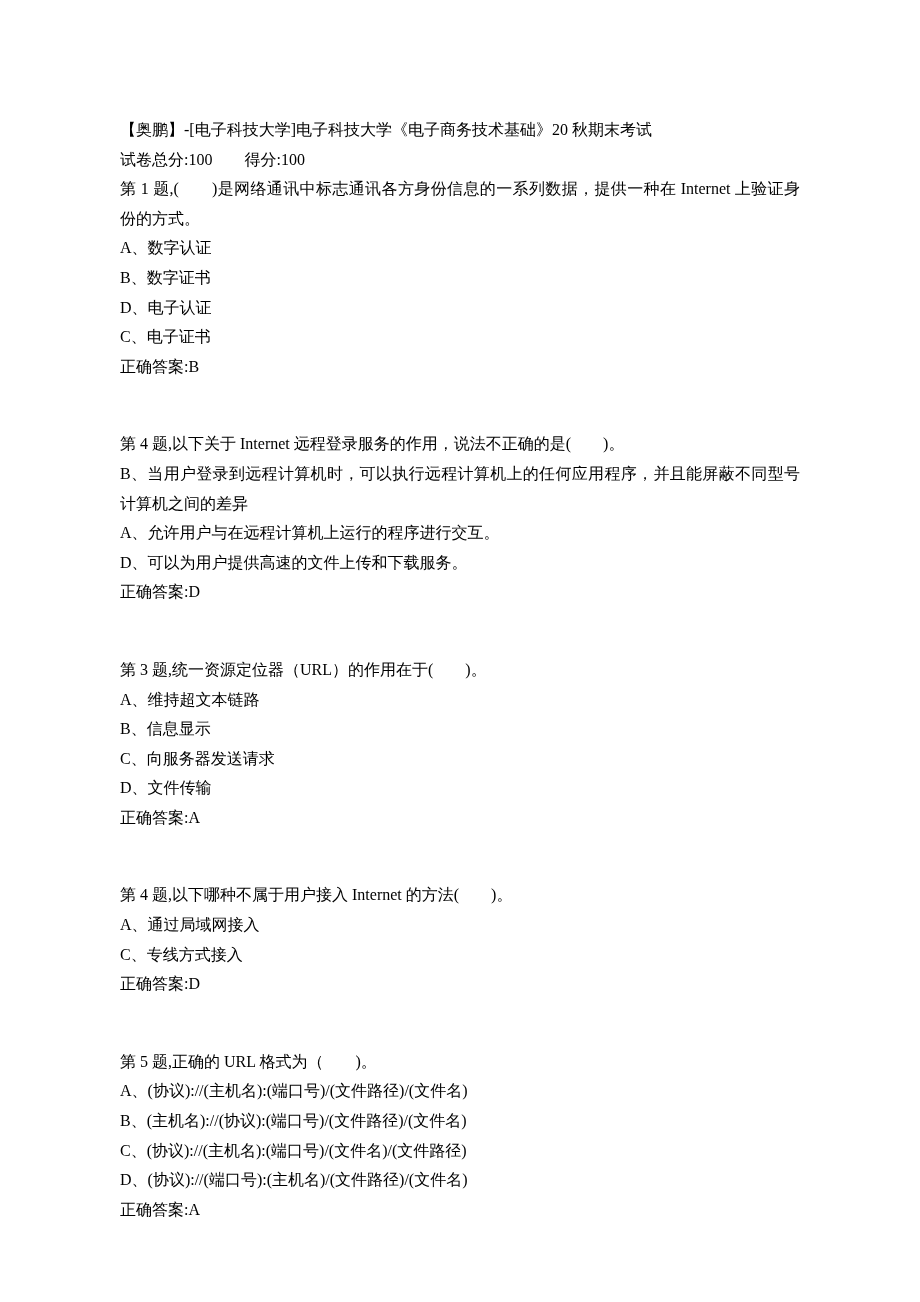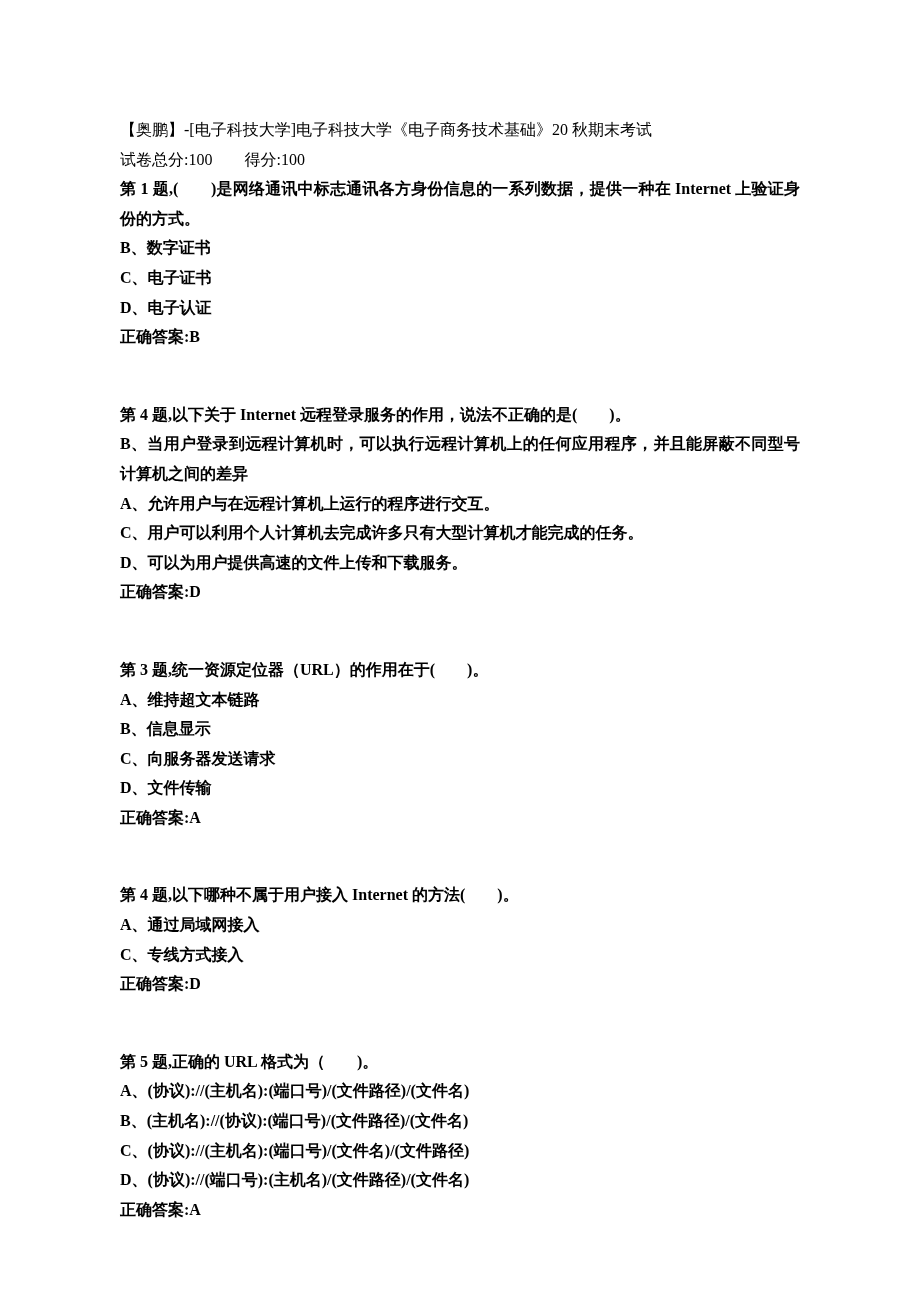--- a/index.html
+++ b/index.html
@@ -13,51 +13,50 @@
   }
   .page {
     width: 920px;
     box-sizing: border-box;
     padding: 115px 120px 60px 120px;
     text-align: justify;
   }
   .line { display: block; }
   .question-block {
     margin-bottom: 48px;
-    font-weight: bold;
   }
   .last { margin-bottom: 0; }
   .score-line .gap {
     display: inline-block;
     width: 32px;
   }
 </style>
 </head>
 <body>
 
 <div class="page">
 
   <span class="line">【奥鹏】-[电子科技大学]电子科技大学《电子商务技术基础》20 秋期末考试</span>
   <span class="line score-line">
     <span>试卷总分:</span><span>100</span><span class="gap"></span><span>得分:</span><span>100</span>
   </span>
 
   <div class="question-block">
     <span class="line">第 1 题,(　　)是网络通讯中标志通讯各方身份信息的一系列数据，提供一种在 Internet 上验证身份的方式。</span>
+    <span class="line">A、数字认证</span>
     <span class="line">B、数字证书</span>
+    <span class="line">D、电子认证</span>
     <span class="line">C、电子证书</span>
-    <span class="line">D、电子认证</span>
     <span class="line">正确答案:B</span>
   </div>
 
   <div class="question-block">
     <span class="line">第 4 题,以下关于 Internet 远程登录服务的作用，说法不正确的是(　　)。</span>
     <span class="line">B、当用户登录到远程计算机时，可以执行远程计算机上的任何应用程序，并且能屏蔽不同型号计算机之间的差异</span>
     <span class="line">A、允许用户与在远程计算机上运行的程序进行交互。</span>
-    <span class="line">C、用户可以利用个人计算机去完成许多只有大型计算机才能完成的任务。</span>
     <span class="line">D、可以为用户提供高速的文件上传和下载服务。</span>
     <span class="line">正确答案:D</span>
   </div>
 
   <div class="question-block">
     <span class="line">第 3 题,统一资源定位器（URL）的作用在于(　　)。</span>
     <span class="line">A、维持超文本链路</span>
     <span class="line">B、信息显示</span>
     <span class="line">C、向服务器发送请求</span>
     <span class="line">D、文件传输</span>

